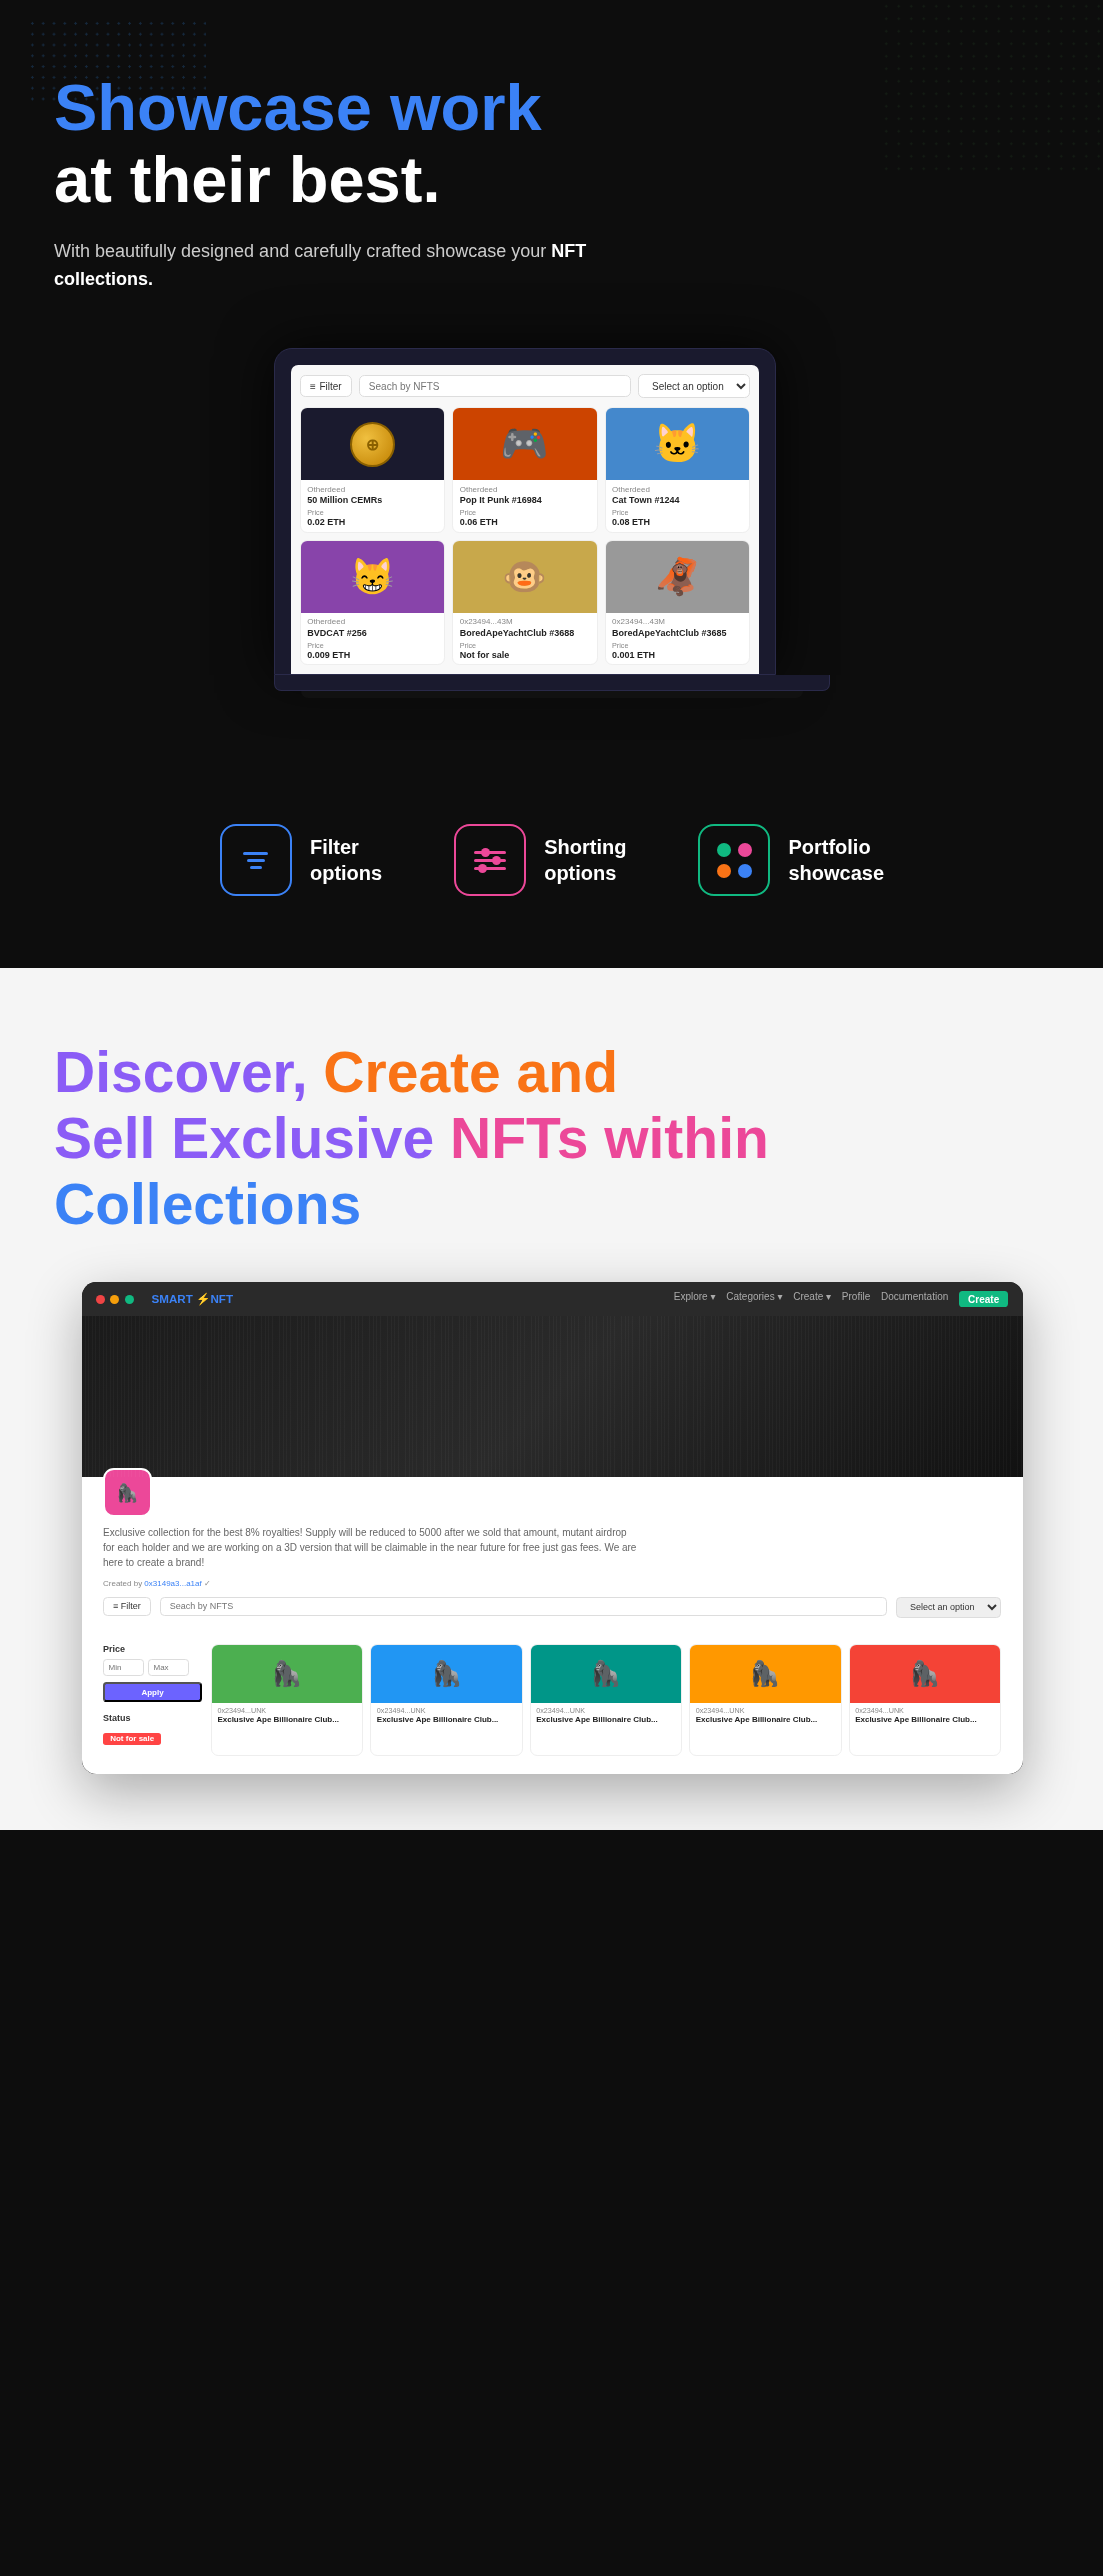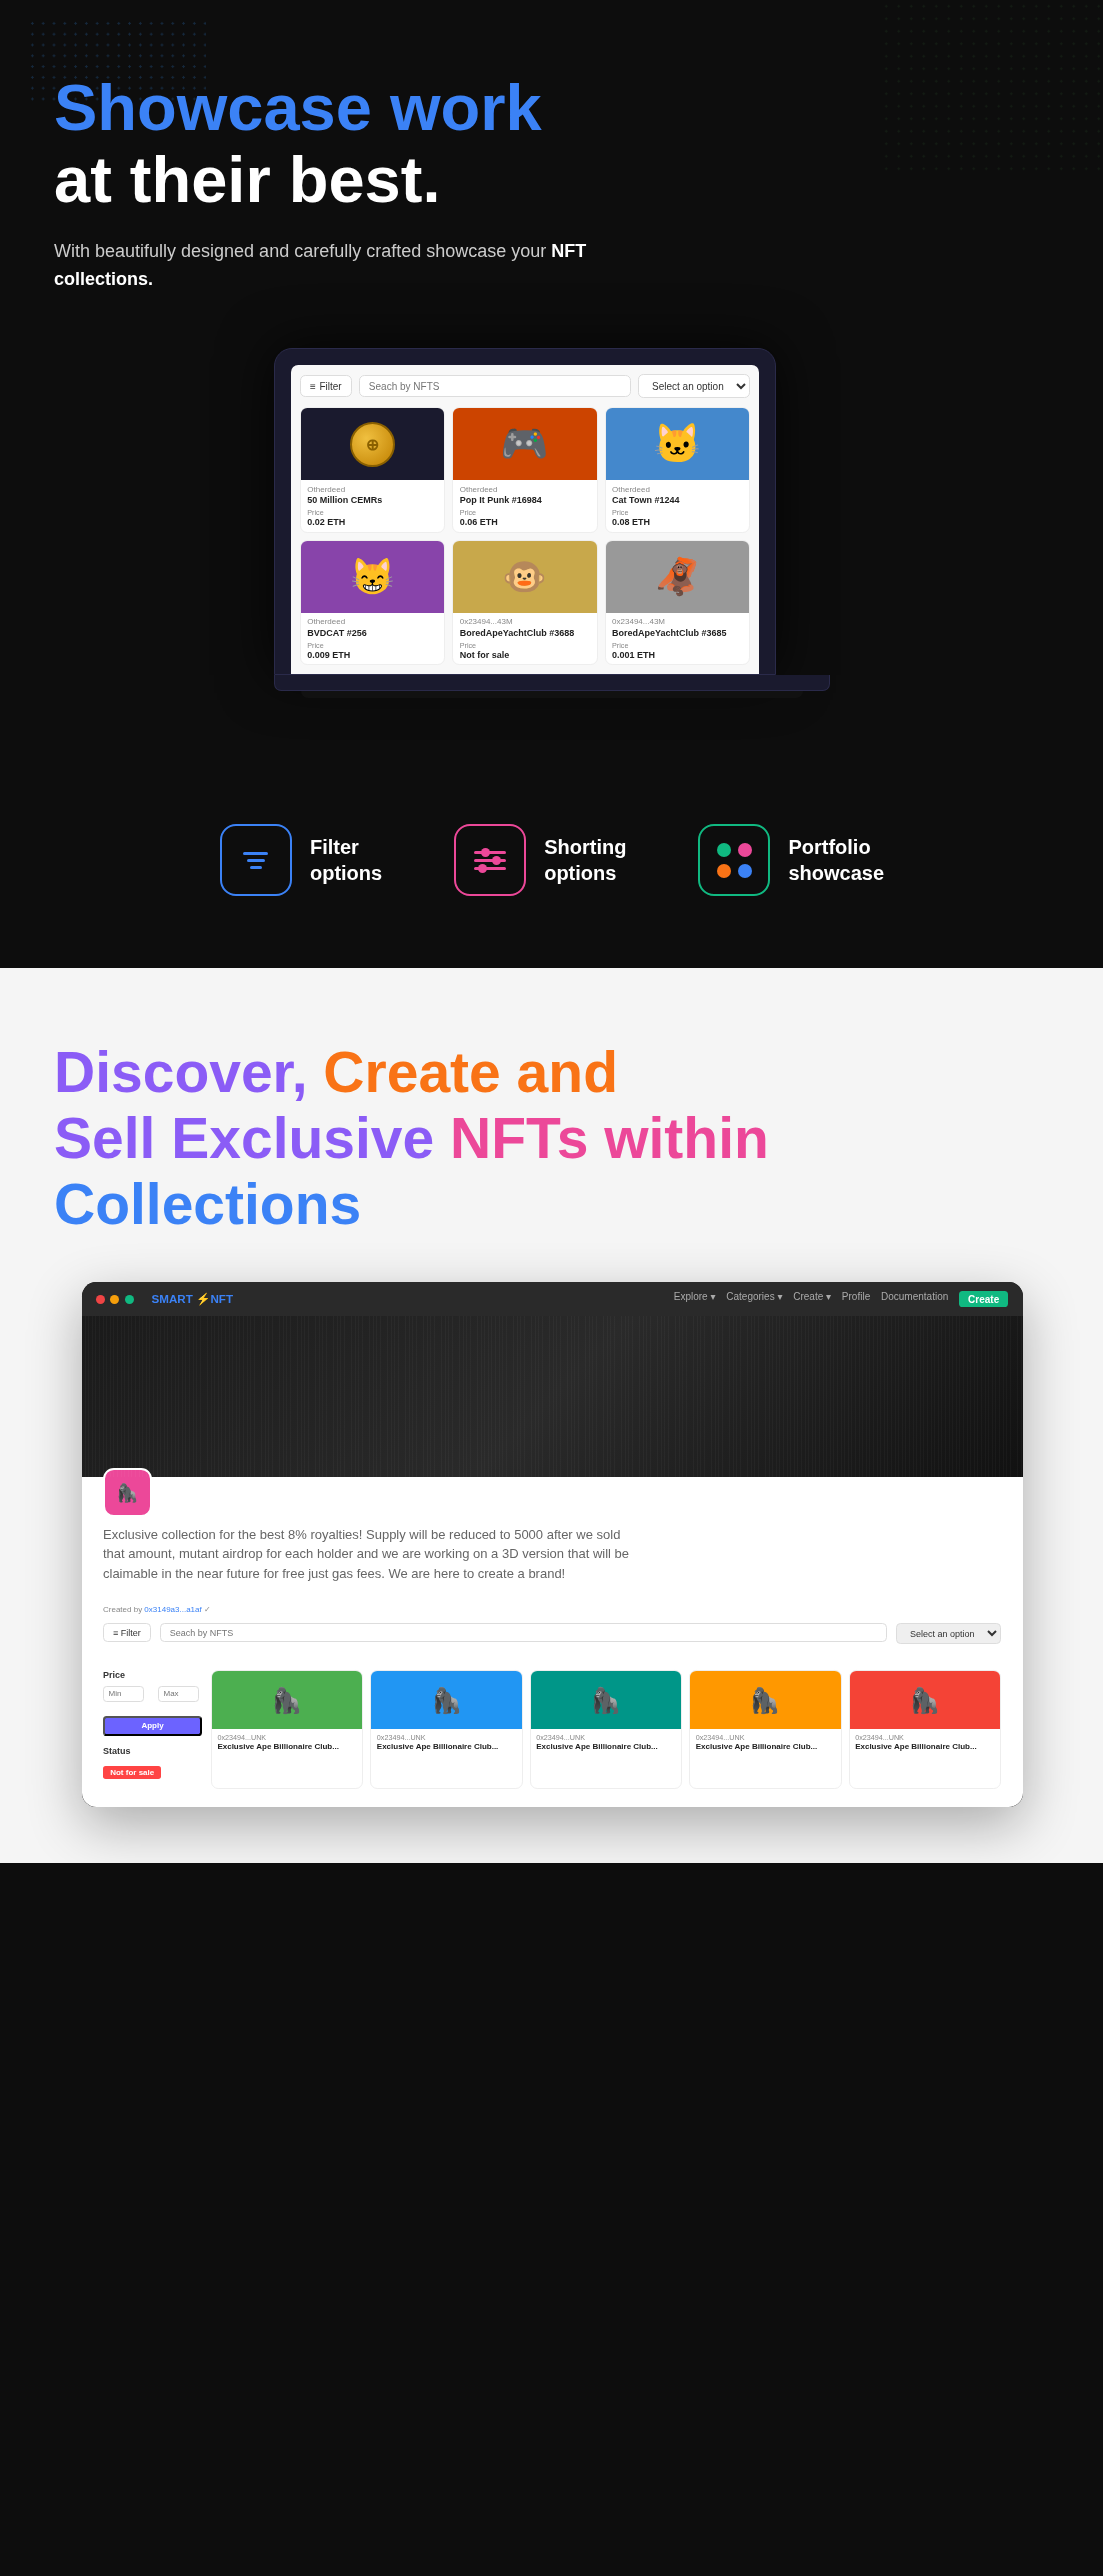--- a/index.html
+++ b/index.html
@@ -398,25 +398,25 @@
     }
 
     .collection-name {
       font-size: 13.4px;
       font-weight: 700;
       color: #111;
       margin-bottom: 4.5px;
     }
 
     .collection-desc {
-      font-size: 13px;
+      font-size: 10px;
       color: #666;
       line-height: 1.5;
       max-width: 538px;
-      margin-bottom: 22px;
+      margin-bottom: 9px;
     }
 
     .collection-creator {
       font-size: 8px;
       color: #888;
       margin-bottom: 9px;
     }
 
     .collection-stats {
       display: flex;
@@ -484,22 +484,22 @@
 
     .sidebar-label {
       font-size: 9px;
       font-weight: 600;
       color: #333;
       margin-bottom: 5.4px;
     }
 
     .sidebar-range {
       display: flex;
-      gap: 14px;
-      margin-bottom: 13px;
+      gap: 4px;
+      margin-bottom: 6px;
     }
 
     .sidebar-input {
       width: 41px;
       padding: 2.7px 4.5px;
       border: 0.9px solid #ddd;
       border-radius: 3.6px;
       font-size: 8px;
     }
 

